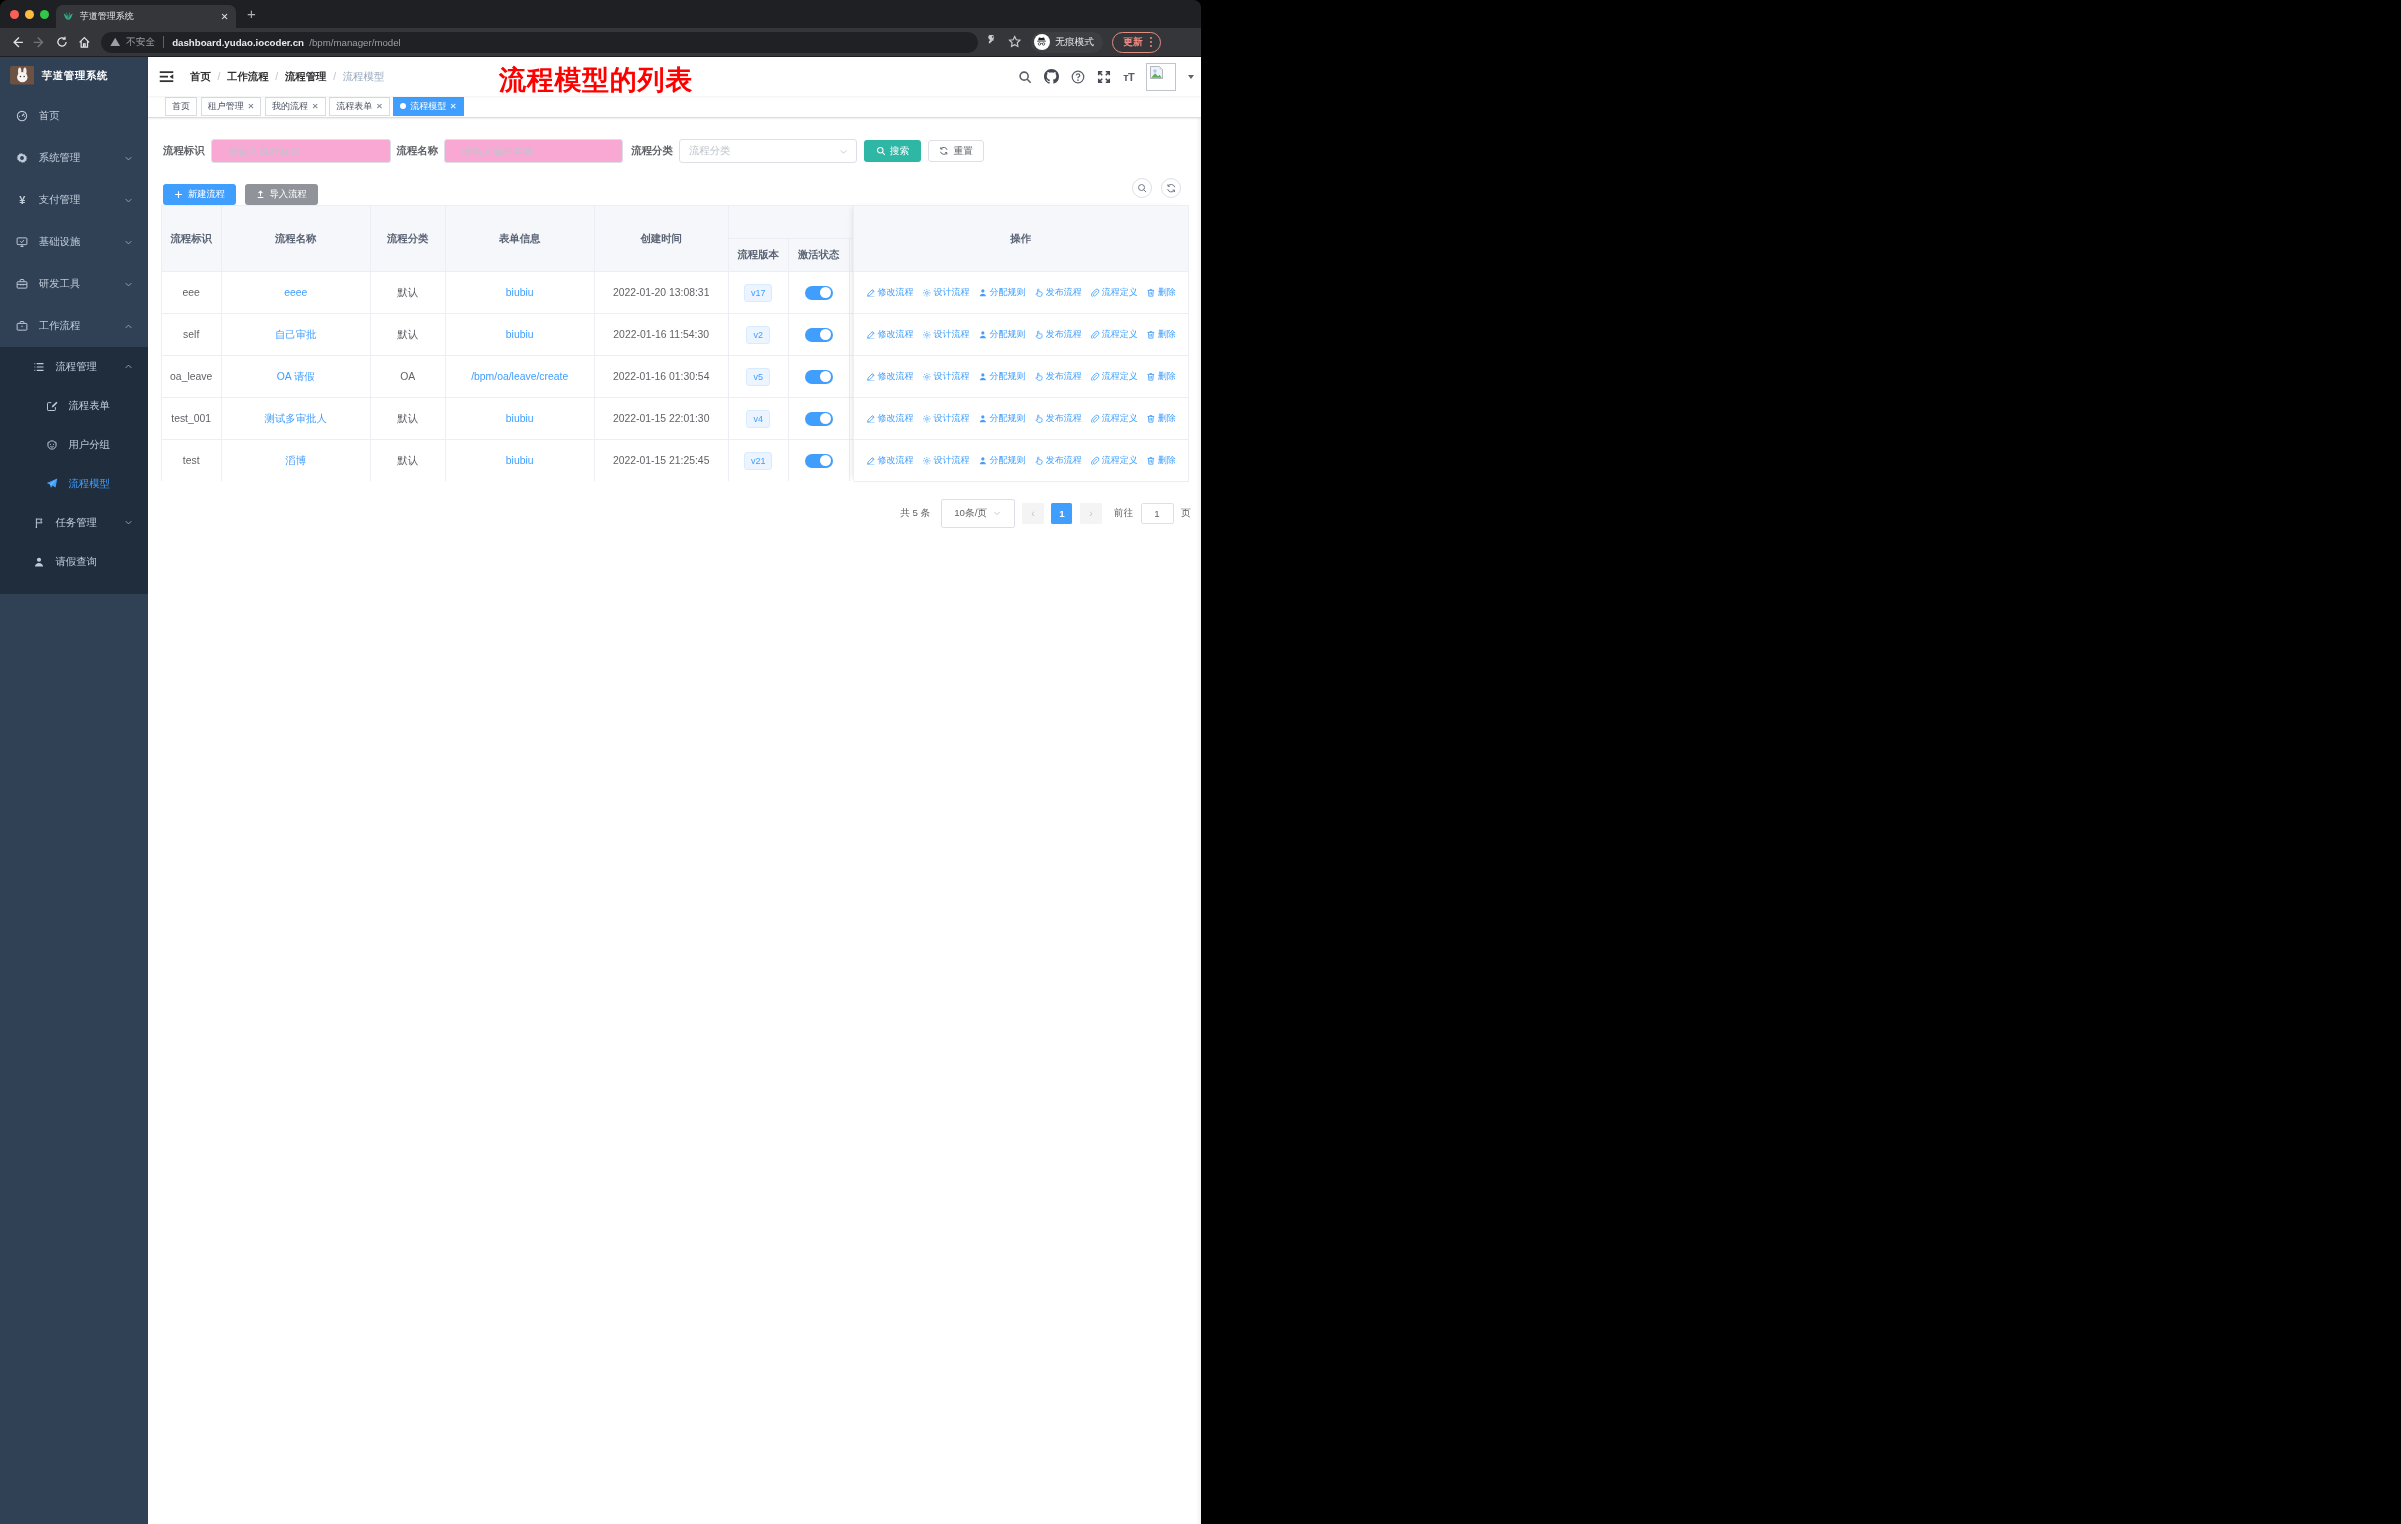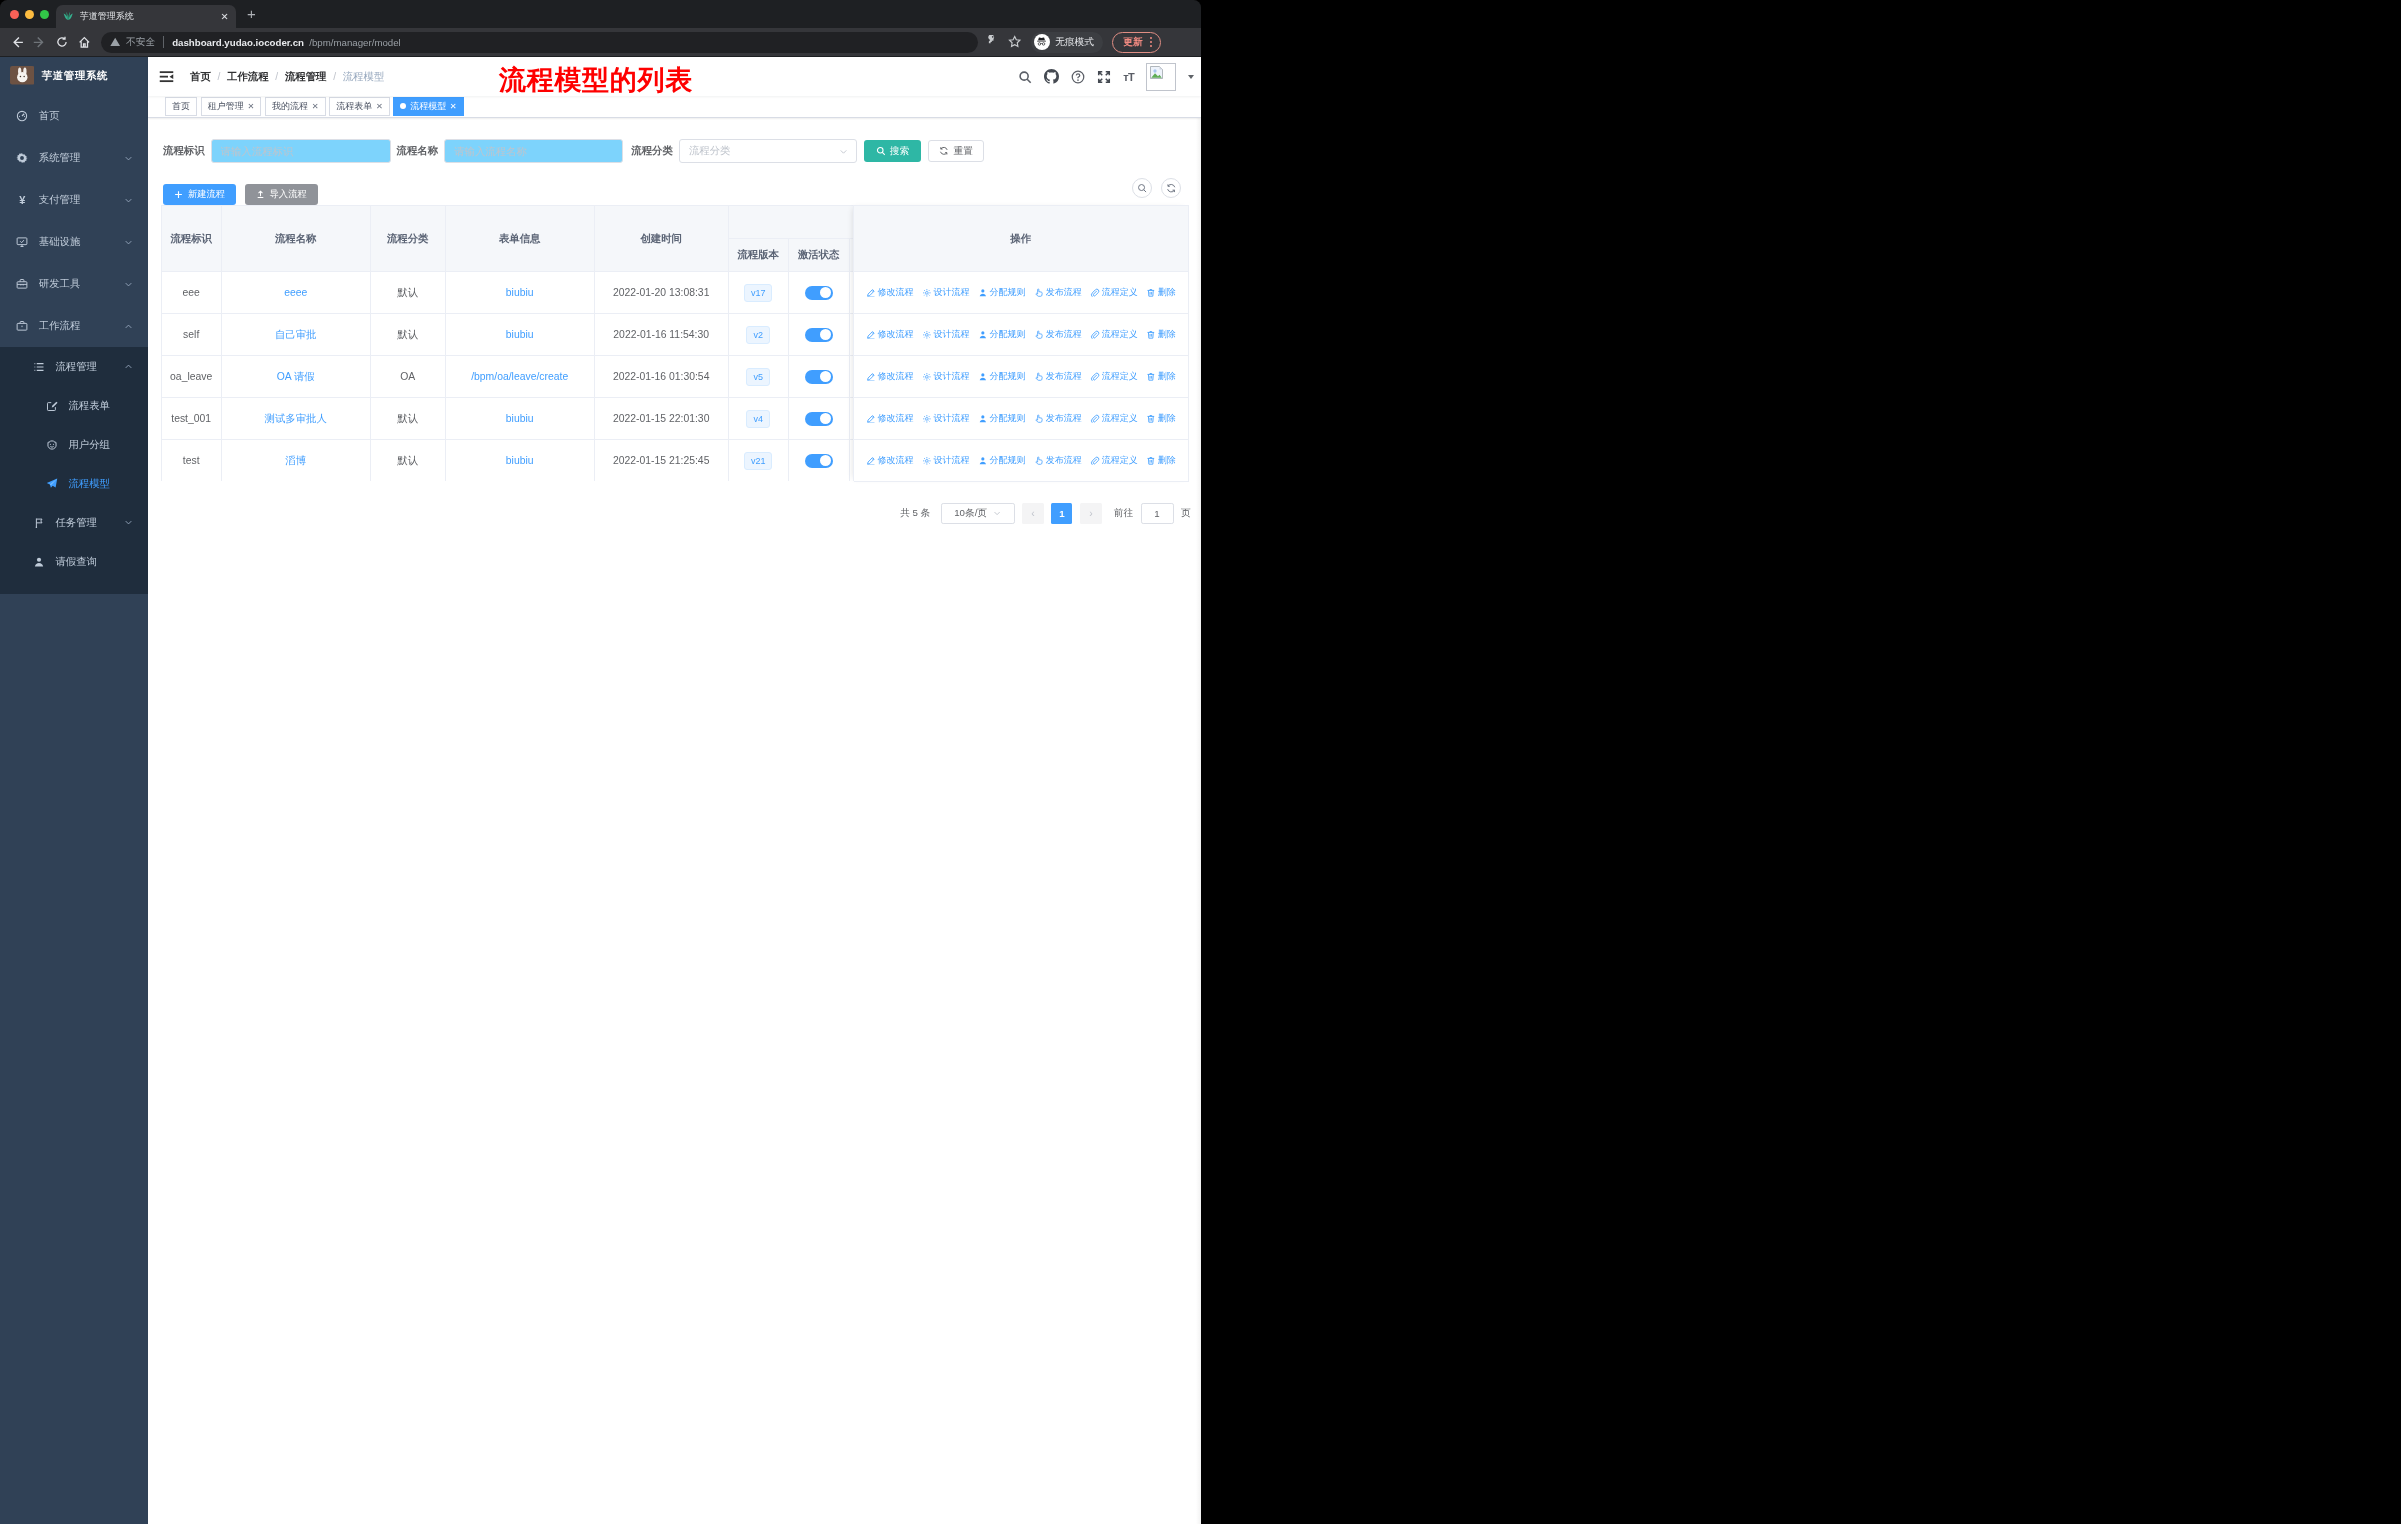--- a/index.html
+++ b/index.html
@@ -77,22 +77,22 @@
   .tag .tclose { font-size:8.2px; color:#6b7280; }
   .tag.active { background:#409eff; border-color:#409eff; color:#fff; }
   .tag.active .tclose { color:#fff; }
   .tag-dot { width:6px; height:6px; border-radius:50%; background:#fff; display:inline-block; }
 
   .content { position:absolute; top:61px; left:0; right:0; bottom:0; background:#fff; }
 
   
   .search-row { position:absolute; top:21px; left:15px; display:flex; align-items:center; height:24px; }
   .s-label { font-size:10.4px; font-weight:700; color:#606266; margin-right:6px; white-space:nowrap; }
-  .s-input { width:180px; height:24px; border:0.7px solid #dcdfe6; border-radius:3px; padding:0 9px;
-    font-size:10.4px; color:#606266; background:#7dd3fc; font-family:inherit; }
+  .s-input { width:180px; height:24px; border:0.7px solid #dcdfe6; border-radius:3px; padding:0 16px;
+    font-size:10.4px; color:#606266; background:#f9a8d4; font-family:inherit; }
   .s-input::placeholder { color:#bfc4cc; }
   .s-select { position:relative; width:178px; height:24px; border:0.7px solid #dcdfe6; border-radius:3px;
     display:flex; align-items:center; padding:0 9px; color:#bfc4cc; font-size:10.4px; background:#fff; }
   .s-select .sel-caret { position:absolute; right:7.4px; color:#c0c4cc; }
   .gap8{width:6px;} .gap11{width:8.2px;}
   .btn { height:22px; border-radius:3px; display:inline-flex; align-items:center; justify-content:flex-end;
     gap:4.5px; font-size:9.7px; padding:0 10.4px; border:0.7px solid transparent; cursor:default; white-space:nowrap; }
   .btn-search { background:#2eb7a5; color:#fff; margin-left:7.4px; }
   .btn-reset { background:#fff; color:#606266; border-color:#dcdfe6; margin-left:7.4px; }
 
@@ -128,21 +128,21 @@
     border-right:0.7px solid #ebeef5; display:flex; align-items:center; justify-content:center;
     color:#5b6475; font-size:10.4px; font-weight:700; }
   .op-row { height:42px; border-bottom:0.7px solid #ebeef5; border-right:0.7px solid #ebeef5;
     display:flex; align-items:center; justify-content:center; gap:8.2px; padding:0 7.4px; white-space:nowrap; }
   .op-link { display:inline-flex; align-items:center; gap:2.2px; color:#409eff; font-size:9px; text-decoration:none; }
 
   
   .pagination { position:absolute; top:385px; right:10.4px; height:21px; display:flex; align-items:center;
     font-size:9.7px; color:#606266; gap:7.4px; }
   .pg-total { margin-right:3px; }
-  .pg-size { position:relative; width:74px; height:21px; border:0.7px solid #dcdfe6; border-radius:2.2px;
+  .pg-size { position:relative; width:74px; height:29px; border:0.7px solid #dcdfe6; border-radius:2.2px;
     display:flex; align-items:center; justify-content:center; color:#606266; gap:6px; }
   .pg-btn { width:22px; height:21px; background:#f4f4f5; border-radius:1.5px; display:flex; align-items:center;
     justify-content:center; color:#c0c4cc; font-size:10.4px; }
   .pg-page { width:21px; height:21px; background:#409eff; border-radius:1.5px; color:#fff;
     display:flex; align-items:center; justify-content:center; font-weight:600; }
   .pg-goto { margin-left:4.5px; }
   .pg-input { width:33px; height:21px; border:0.7px solid #dcdfe6; border-radius:2.2px; text-align:center;
     font-size:9.7px; color:#606266; font-family:inherit; }
   .edge-strip { position:absolute; right:0; top:0; bottom:0; width:5.2px;
     background:linear-gradient(to left, #e9e9e9, rgba(255,255,255,0)); opacity:.6; }

